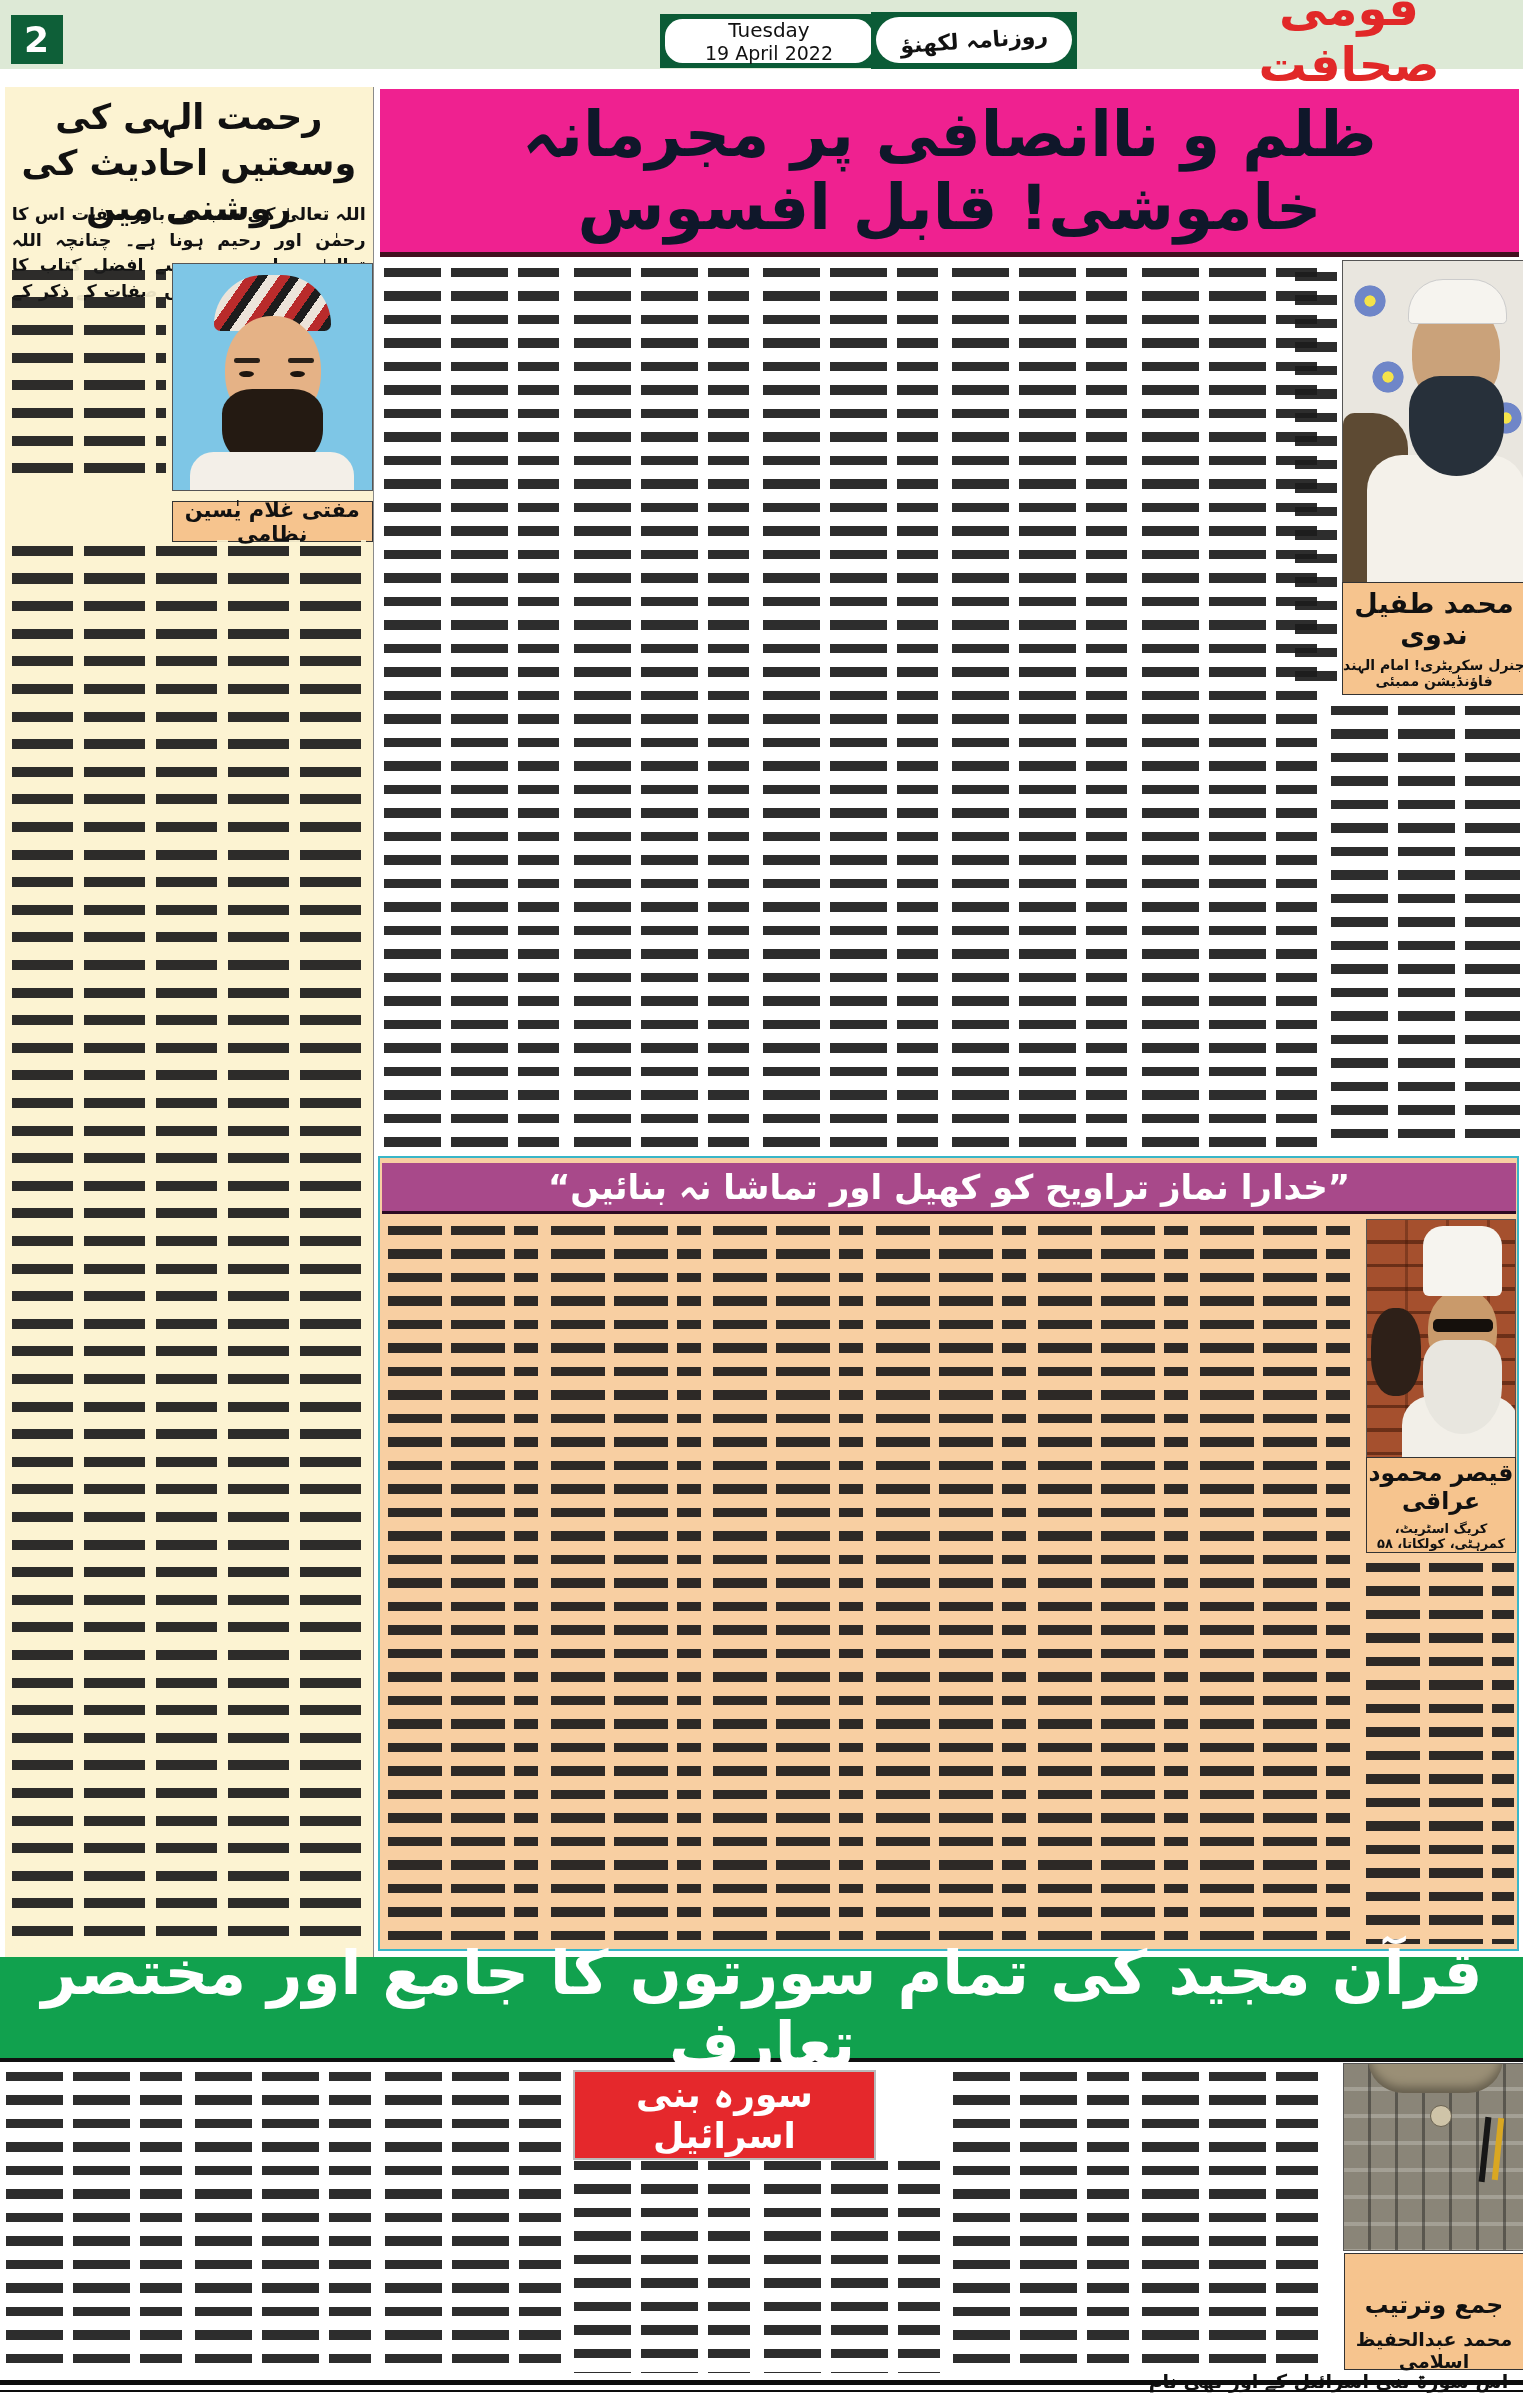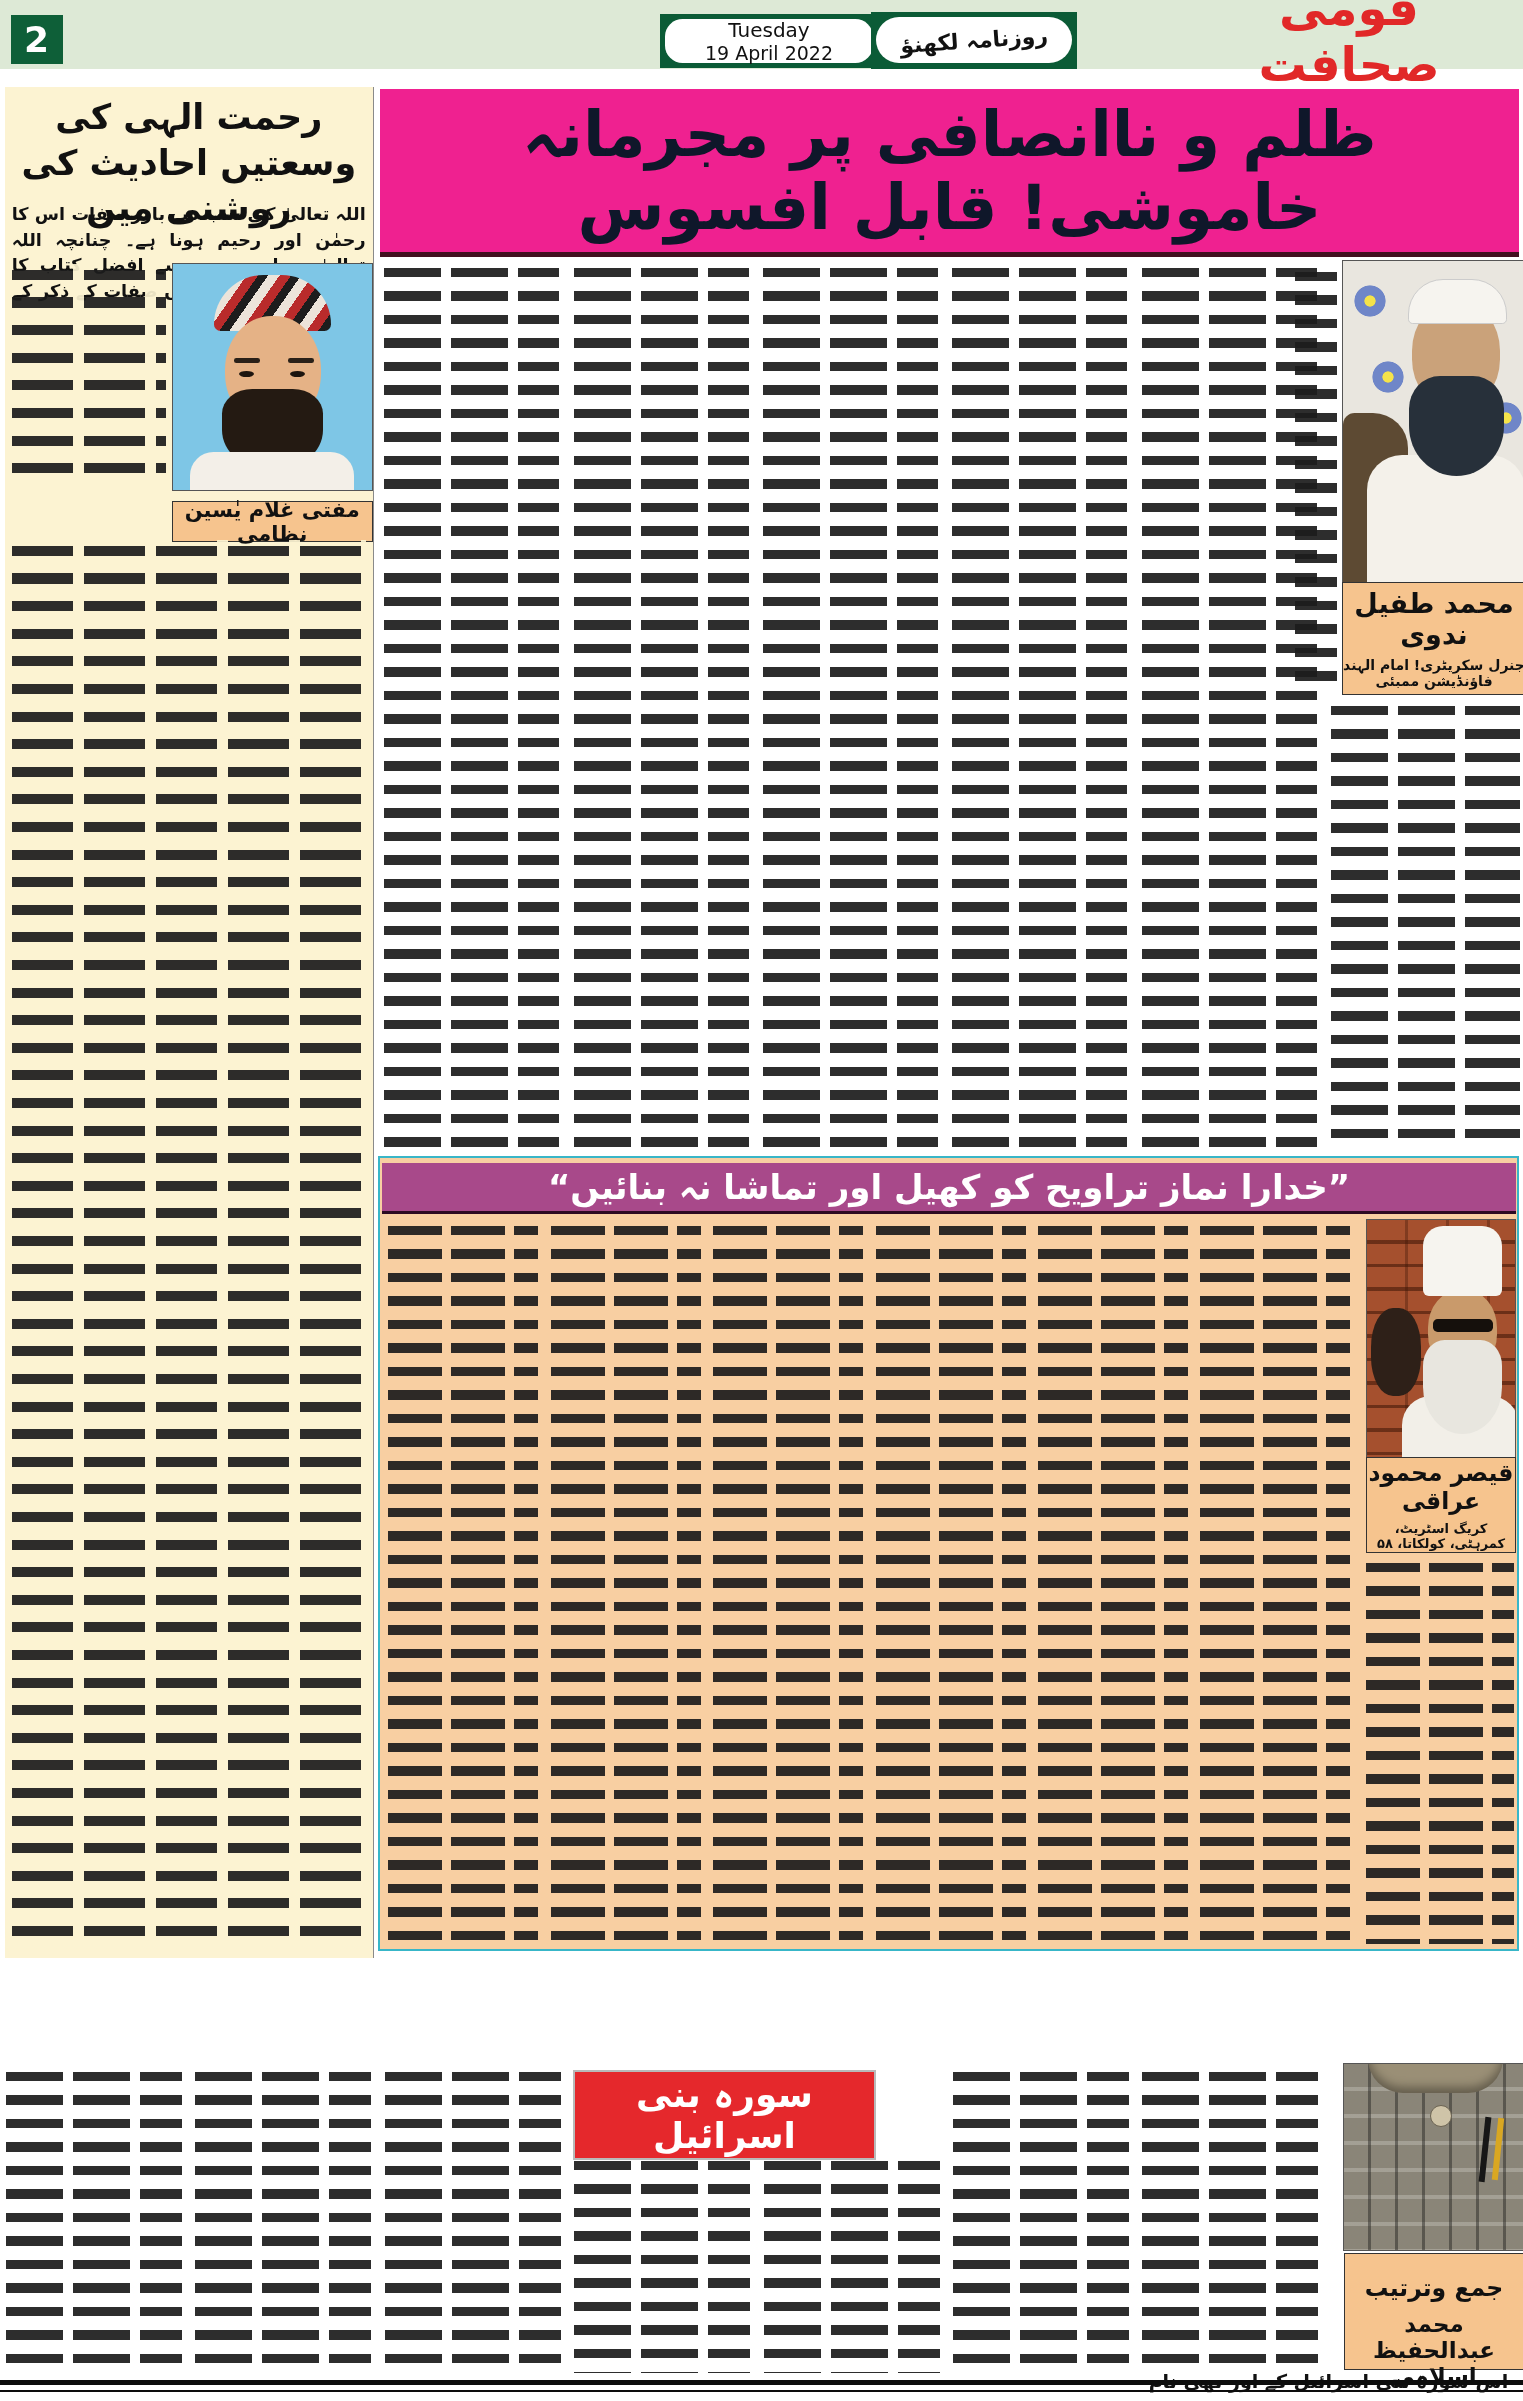--- a/index.html
+++ b/index.html
@@ -97,21 +97,21 @@
   #photo4 .plaid{position:absolute;inset:0;background:
       repeating-linear-gradient(to right,rgba(0,0,0,0) 0 23.5px,rgba(30,30,28,.45) 23.5px 27px),
       repeating-linear-gradient(to bottom,rgba(0,0,0,0) 0 23.5px,rgba(240,240,235,.25) 23.5px 27px);}
   #photo4 .fur{position:absolute;left:23.5px;top:-11.7px;width:135px;height:41px;border-radius:0 0 35px 35px;background:#9a8f76;
       box-shadow:inset 0 -5.9px 9.4px rgba(0,0,0,.35);}
   #photo4 .button{position:absolute;left:86px;top:41px;width:20px;height:20px;border-radius:50%;background:#cfc4a8;border:1.8px solid #6b6352;}
   #photo4 .pen1{position:absolute;left:138px;top:53px;width:5.9px;height:65px;background:#171717;transform:rotate(6deg);}
   #photo4 .pen2{position:absolute;left:151px;top:54px;width:5.9px;height:62px;background:#d9a722;transform:rotate(6deg);}
   #caption4{left:1344px;top:2253px;width:178px;height:115px;}
   #caption4 .label{font-weight:bold;font-size:23.5px;color:#111;margin-top:40px;}
-  #caption4 .name{font-weight:bold;font-size:23px;color:#111;margin-top:8.2px;}
+  #caption4 .name{font-weight:bold;font-size:19px;color:#111;margin-top:8.2px;}
   #caption-note{left:1141px;top:2370px;width:375px;height:27px;font-weight:bold;font-size:19px;color:#111;text-align:center;}
   #bottom-rule-thick{left:0;top:2380px;width:1524px;height:5.3px;background:#0d0d0d;}
   #bottom-rule-thin{left:0;top:2390px;width:1524px;height:1.8px;background:#0d0d0d;}
 </style>
 </head>
 <body>
 
 <div id="page">
 
   <div class="abs" id="masthead">
@@ -198,20 +198,23 @@
     <div class="face"></div>
     <div class="cap"></div>
     <div class="glasses"></div>
     <div class="beard"></div>
   </div>
   <div class="abs caption col-center" id="caption3">
     <div class="name rtl">قیصر محمود عراقی</div>
     <div class="role rtl">کریگ اسٹریٹ، کمرہٹی، کولکاتا، ۵۸</div>
   </div>
 
+  <div class="abs center" id="green-banner">
+    <div class="txt rtl center">قرآن مجید کی تمام سورتوں کا جامع اور مختصر تعارف</div>
+  </div>
 
   <div class="abs sim sim-white" style="left:5.9px;top:2067px;width:176px;height:306px;"></div>
   <div class="abs sim sim-white" style="left:195px;top:2067px;width:176px;height:306px;"></div>
   <div class="abs sim sim-white" style="left:385px;top:2067px;width:176px;height:306px;"></div>
   <div class="abs sim sim-white" style="left:574px;top:2156px;width:176px;height:217px;"></div>
   <div class="abs sim sim-white" style="left:764px;top:2156px;width:176px;height:217px;"></div>
   <div class="abs sim sim-white" style="left:953px;top:2067px;width:176px;height:306px;"></div>
   <div class="abs sim sim-white" style="left:1142px;top:2067px;width:176px;height:299px;"></div>
 
   <div class="abs center" id="redbox">

